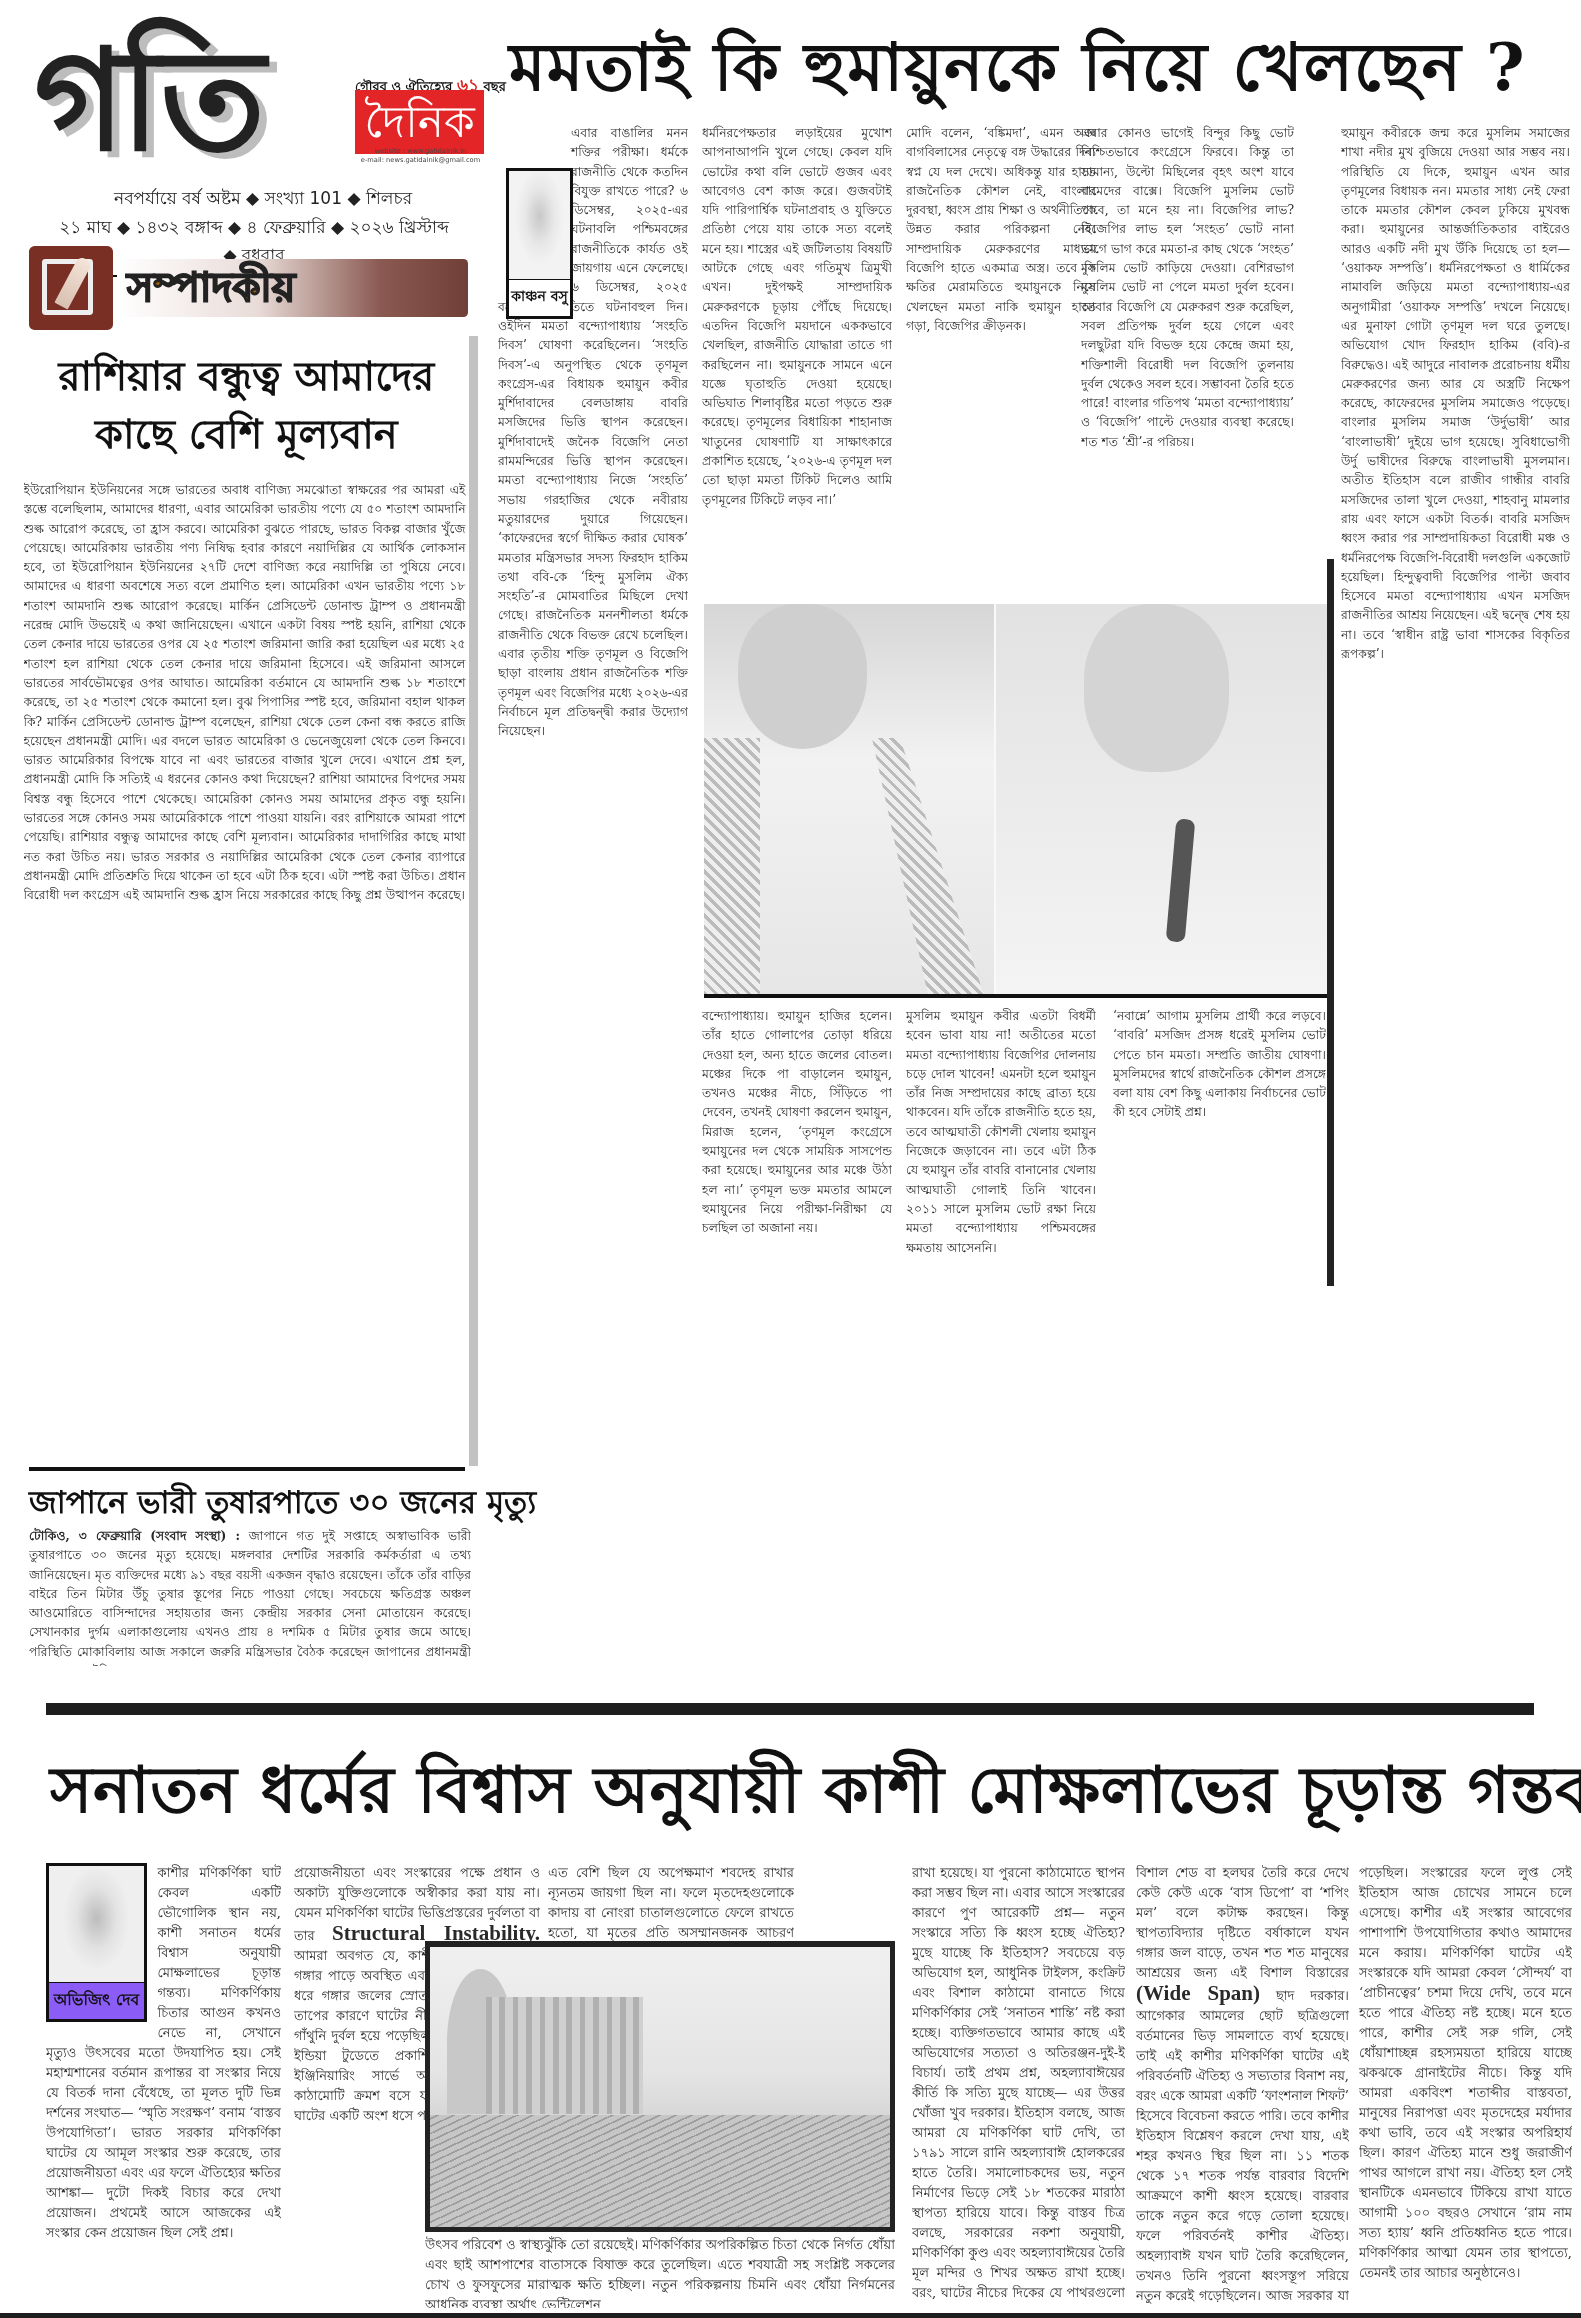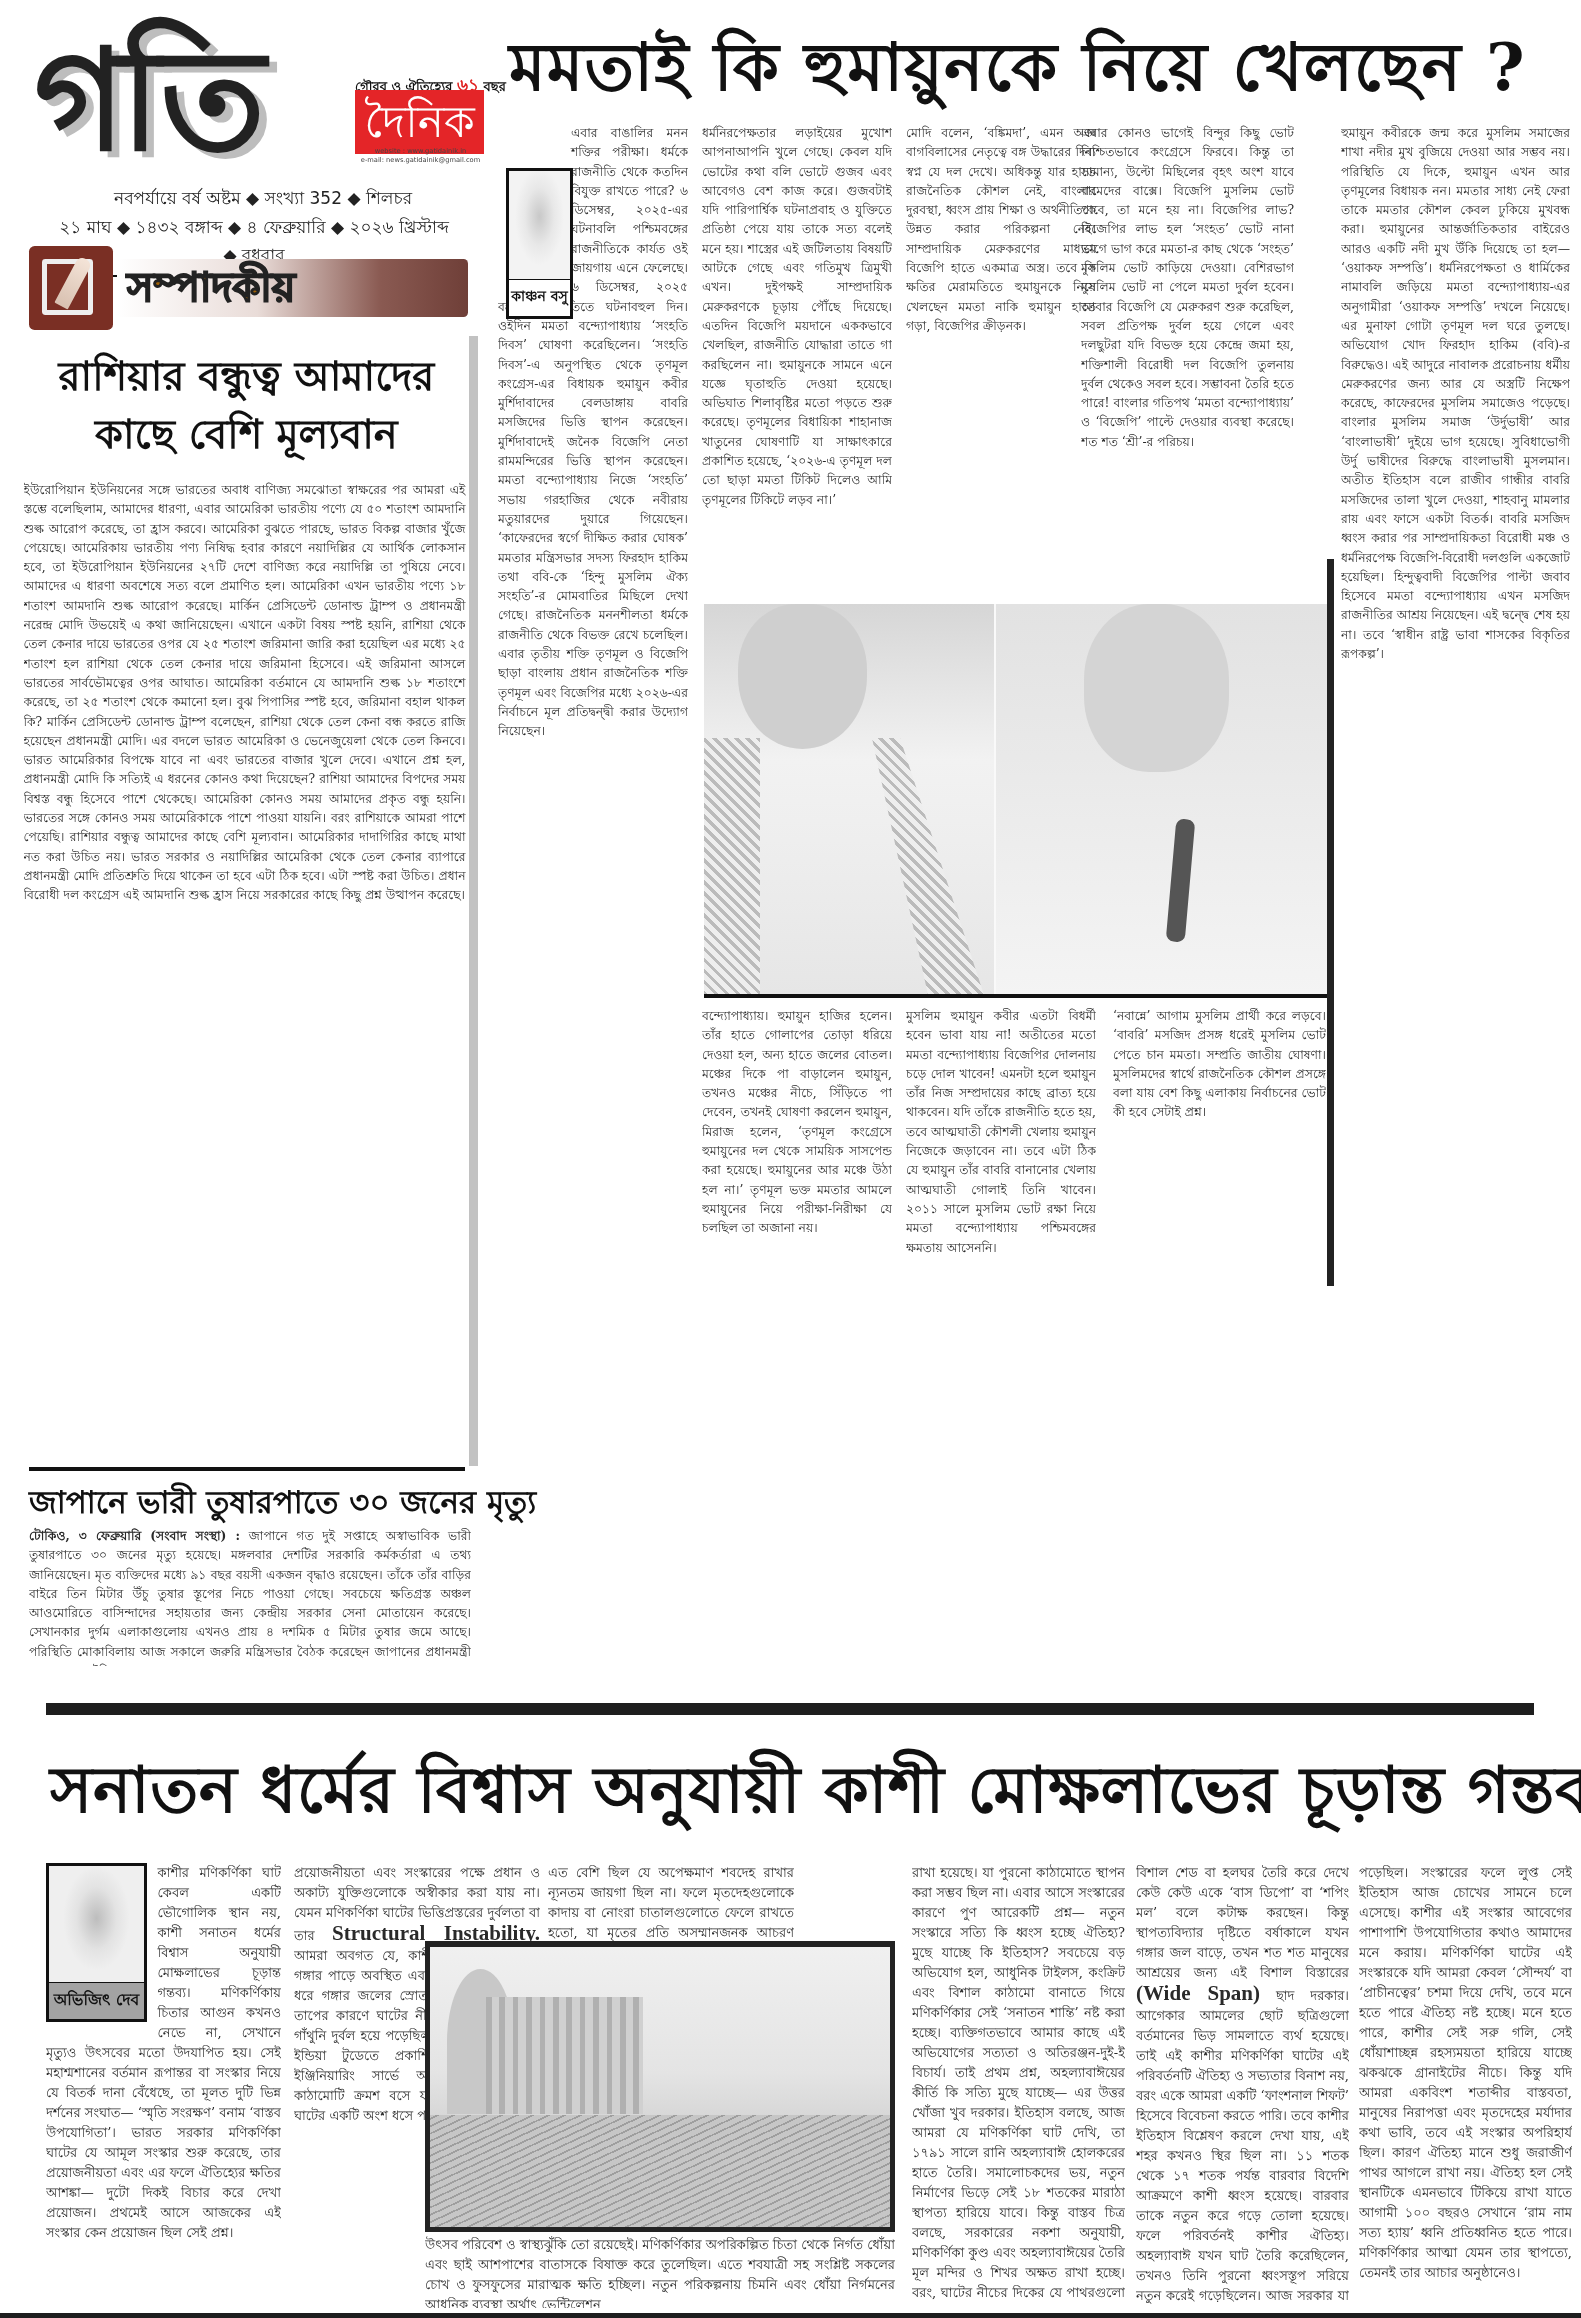--- a/index.html
+++ b/index.html
@@ -67,21 +67,21 @@
   
   .hr-black { left: 46px; top: 1703px; width: 1488px; height: 12.3px; background: #1e1e1e; }
   .bothead { left: 50px; top: 1745px; width: 1488px; font-family: "DejaVu Serif", serif; font-weight: 900; font-size: 64px; line-height: 90px; color: #111; white-space: nowrap; letter-spacing: 0.6px; }
 
   .bc1 { left: 46px; top: 1863px; width: 235px; height: 431px; }
   .bc2 { left: 294px; top: 1863px; width: 246px; height: 431px; }
   .bc3 { left: 559px; top: 1863px; width: 246px; height: 151px; }
   .body.big { font-size: 13px; line-height: 20px; }
   .en-bold { font-family: "Liberation Serif", serif; font-weight: bold; font-size: 21px; }
 
-  .author2 { left: 46px; top: 1863px; width: 101px; height: 159px; border: 3.4px solid #111; background: #a3a3a3; }
+  .author2 { left: 46px; top: 1863px; width: 101px; height: 159px; border: 3.4px solid #111; background: #8b5cf6; }
   .author2 .ph { height: 117px; background: radial-gradient(ellipse 35% 45% at 50% 45%, #bdbdbd, #e3e3e3 60%, #efefef); border-bottom: 1.7px solid #111; }
   .author2 .nm { font-family: "DejaVu Serif", serif; font-weight: 900; font-size: 15.7px; text-align: center; line-height: 34px; color: #111; }
 
   .photo-ghat { left: 425px; top: 1941px; width: 470px; height: 291px; border: 5.6px solid #222; border-top-width: 6.7px; background: linear-gradient(180deg, #f0f0f0 0%, #e4e4e4 45%, #cfcfcf 70%, #b9b9b9 100%); overflow: hidden; }
   .photo-ghat .tower { position: absolute; left: 17px; top: 22.4px; width: 67px; height: 145px; background: #c8c8c8; border-radius: 50% 50% 0 0; }
   .photo-ghat .bldg { position: absolute; left: 56px; top: 50px; width: 157px; height: 117px; background: repeating-linear-gradient(90deg, #b0b0b0 0 5.6px, #d0d0d0 5.6px 13.4px); }
   .photo-ghat .debris { position: absolute; left: 0; top: 168px; width: 100%; height: 123px; background: repeating-linear-gradient(-25deg, #9e9e9e 0 1.7px, #c6c6c6 1.7px 6.7px); }
 
   .footbar { left: 0; top: 2313px; width: 1581px; height: 5.6px; background: #1e1e1e; }
 </style>
@@ -92,21 +92,21 @@
 <div class="abs tagline">
   <span>গৌরব ও ঐতিহ্যের</span>
   <span class="num">৬১</span>
   <span>বছর</span>
 </div>
 <div class="abs dainik">দৈনিক</div>
 <div class="abs site">
   <div>website : www.gatidainik.in</div>
   <div>e-mail: news.gatidainik@gmail.com</div>
 </div>
-<div class="abs issue">নবপর্যায়ে  বর্ষ অষ্টম ◆ সংখ্যা 352 ◆ শিলচর</div>
+<div class="abs issue">নবপর্যায়ে  বর্ষ অষ্টম ◆ সংখ্যা 101 ◆ শিলচর</div>
 <div class="abs dateline">২১ মাঘ ◆ ১৪৩২ বঙ্গাব্দ ◆ ৪ ফেব্রুয়ারি ◆ ২০২৬ খ্রিস্টাব্দ ◆ বুধবার</div>
 
 <div class="abs edbanner">
   <div class="edicon">
     <div class="frame"></div>
     <div class="pen"></div>
   </div>
   <div class="edbar"></div>
   <div class="edtitle">সম্পাদকীয়</div>
 </div>

